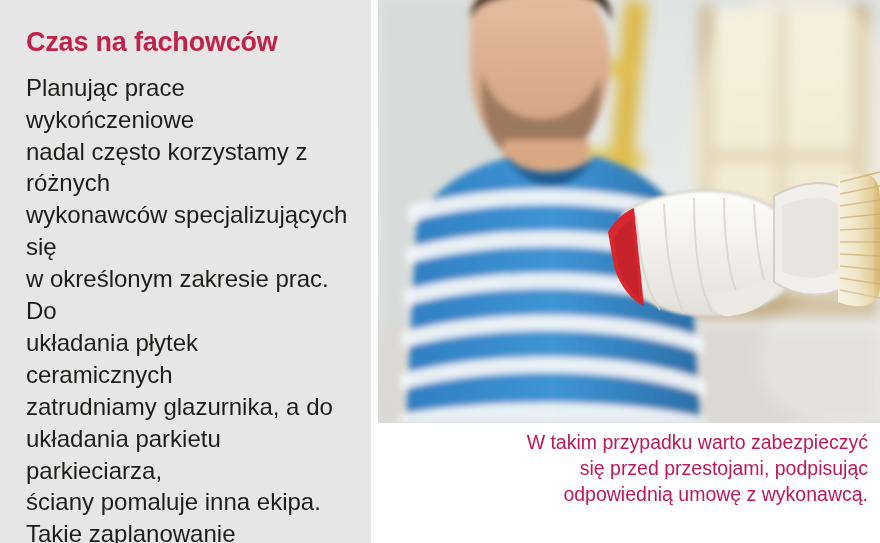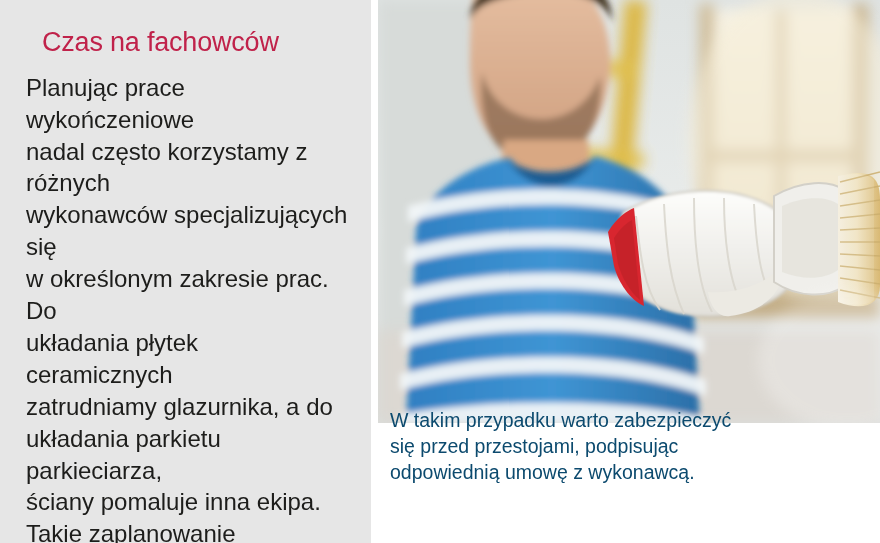--- a/index.html
+++ b/index.html
@@ -26,23 +26,23 @@
     top: 0;
     width: 371px;
     height: 543px;
     background: #e6e6e6;
     box-sizing: border-box;
     padding: 24px 22px 18px 26px;
   }
   .headline {
     color: #c0224a;
     font-size: 27px;
-    font-weight: normal;
+    font-weight: bold;
     letter-spacing: -0.2px;
-    margin: 4px 0 14px 16px;
+    margin: 4px 0 14px 0;
     line-height: 1.1;
   }
   .body-text {
     color: #1d1d1b;
     font-size: 24px;
     line-height: 1.33;
     margin: 0;
     white-space: pre-line;
   }
   
@@ -57,26 +57,27 @@
   }
   .photo svg {
     display: block;
     width: 502px;
     height: 423px;
   }
   
   .caption {
     position: absolute;
     left: 390px;
-    top: 408px;
+    top: 430px;
     width: 478px;
-    color: #0c4a6e;
+    color: #be185d;
     font-size: 19.5px;
     line-height: 1.33;
     white-space: pre-line;
+    text-align: right;
   }
 </style>
 </head>
 <body>
 
 <div class="page">
 
   <div class="left-panel">
     <h1 class="headline">Czas na fachowców</h1>
     <p class="body-text">Planując prace wykończeniowe

